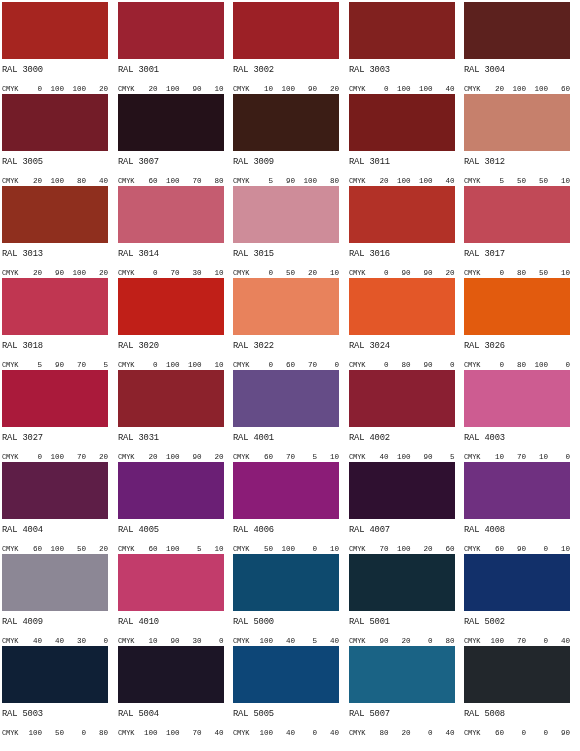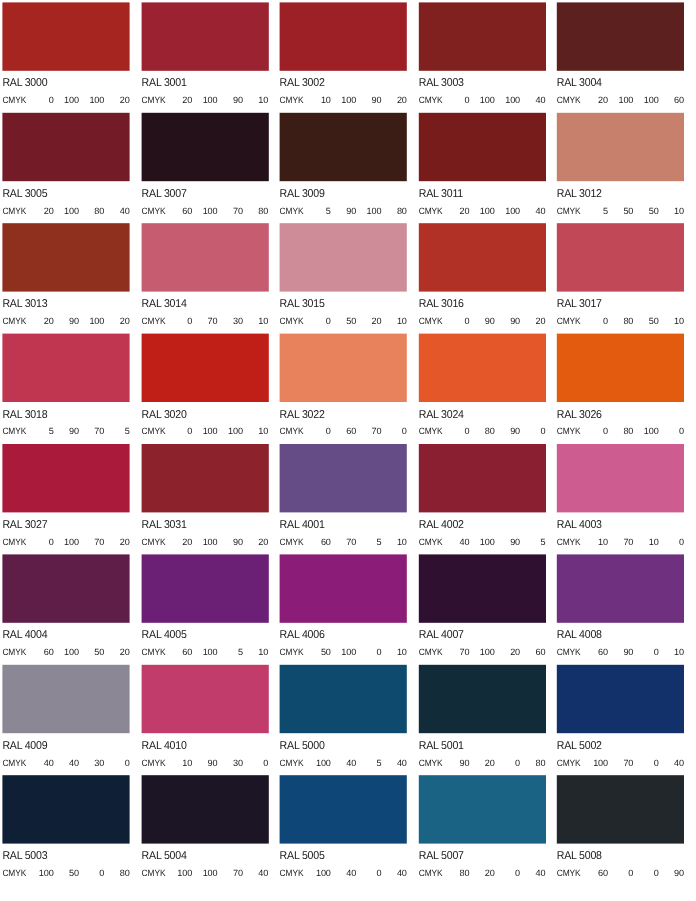--- a/index.html
+++ b/index.html
@@ -20,20 +20,21 @@
     grid-template-columns: repeat(5, 115.5px);
     grid-auto-rows: 92px;
     padding: 2px 0 0 2px;
     box-sizing: border-box;
   }
 
   .cell {
     width: 95px;
     height: 92px;
     box-sizing: border-box;
+    font-family: Liberation Mono, monospace;
   }
 
   .swatch {
     width: 106px;
     height: 57px;
     display: block;
   }
 
   .ral-name {
     font-size: 9.5px;
@@ -41,21 +42,21 @@
     color: #1a1a1a;
     letter-spacing: -0.2px;
     margin-top: 6px;
     font-stretch: condensed;
     transform: scaleX(0.93);
     transform-origin: left center;
     white-space: nowrap;
   }
 
   .cmyk-row {
-    margin-top: 4px;
+    margin-top: 10px;
     width: 106px;
     display: flex;
     align-items: baseline;
     font-size: 7.6px;
     line-height: 9px;
     color: #1a1a1a;
     letter-spacing: -0.1px;
     white-space: nowrap;
   }
   .cmyk-label {

